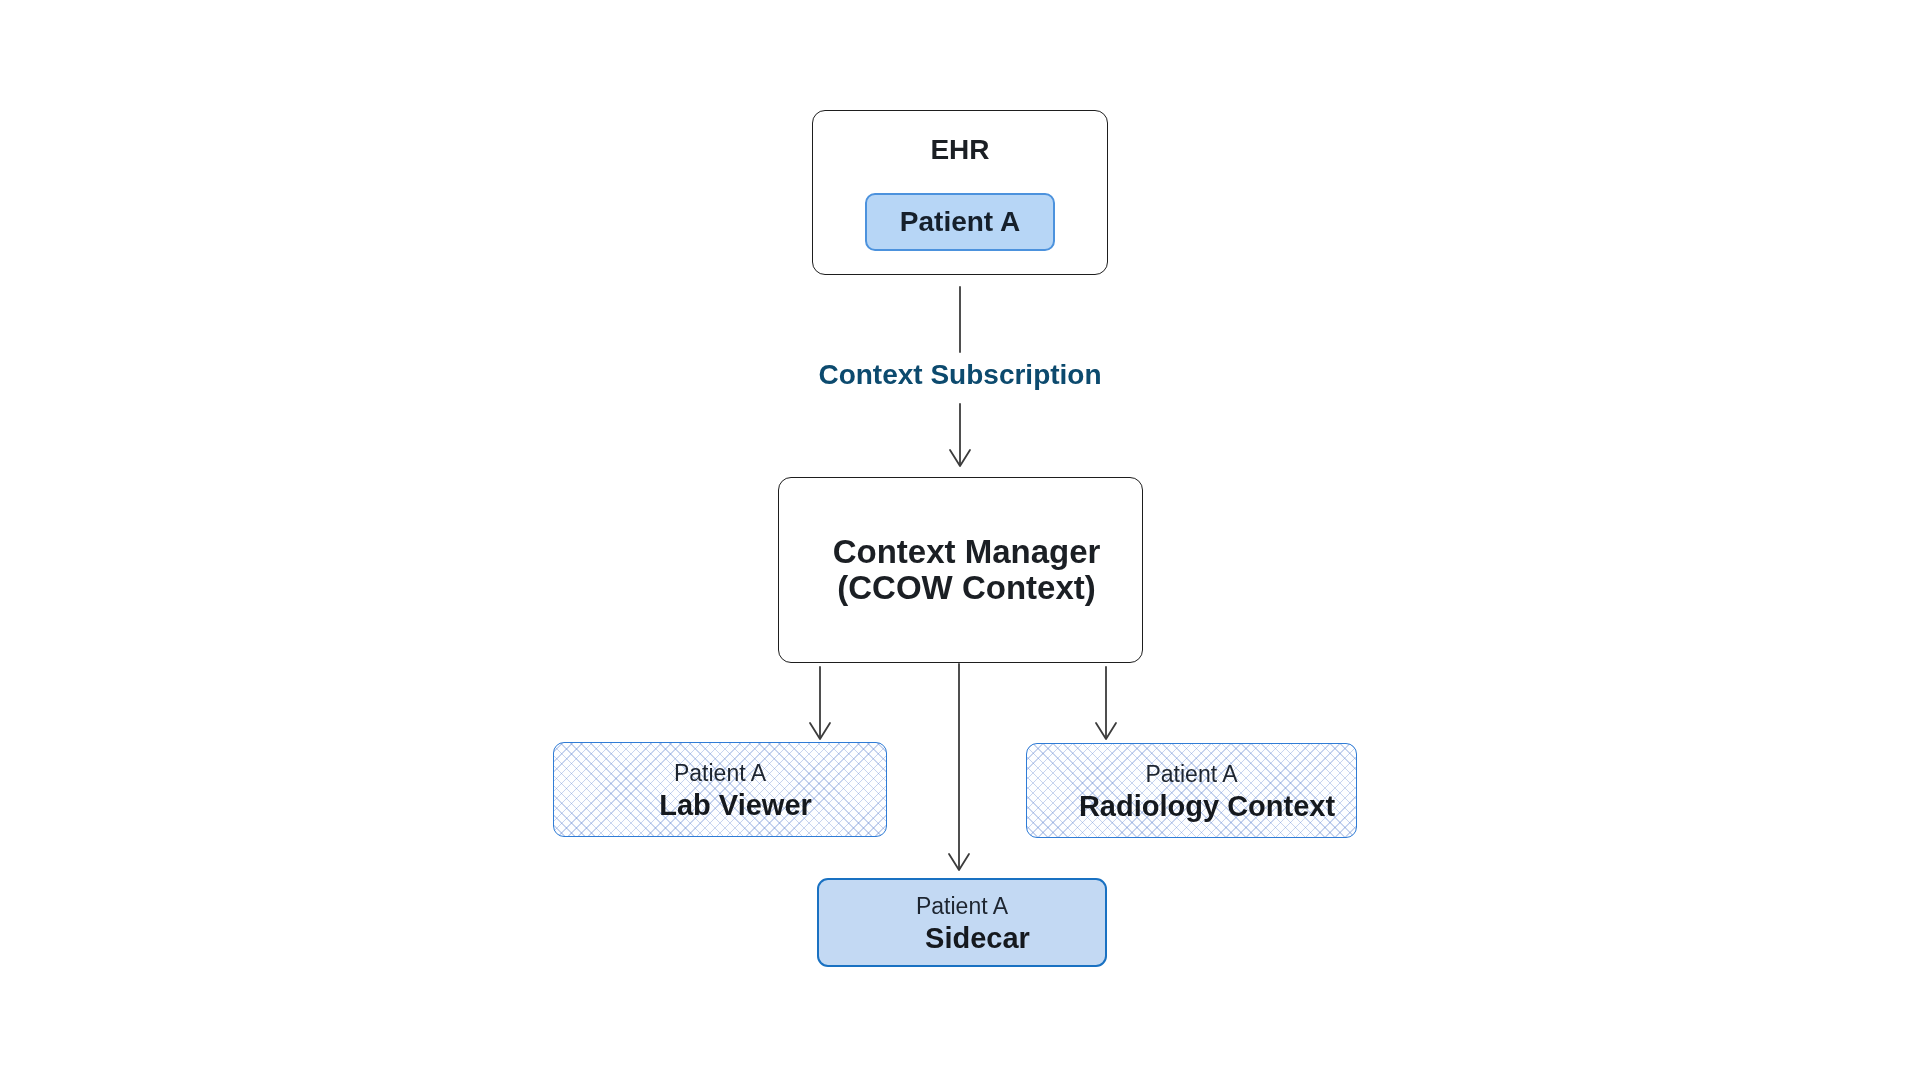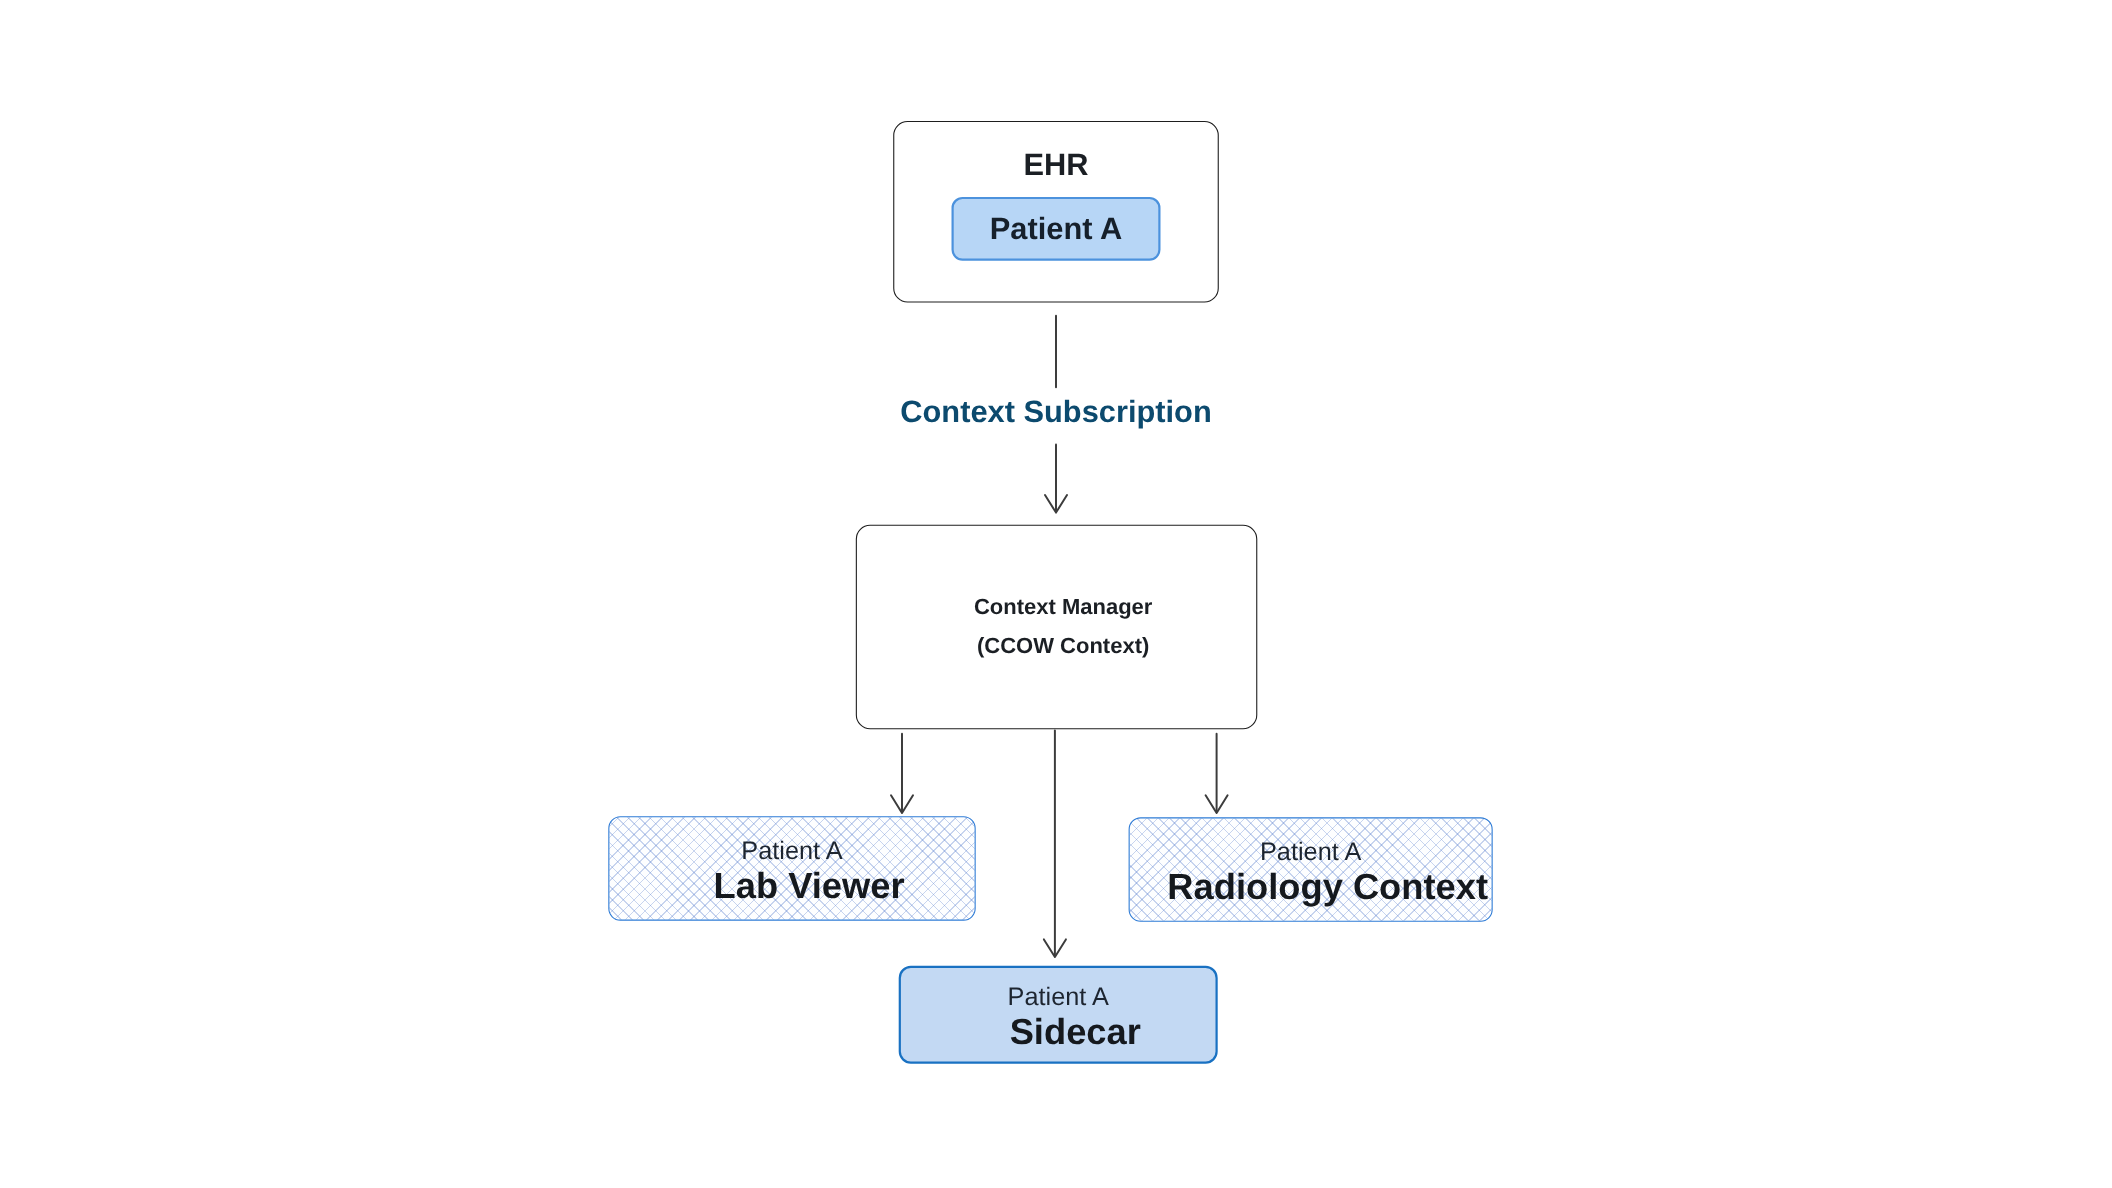--- a/index.html
+++ b/index.html
@@ -28,20 +28,21 @@
   .node-dark {
     background: #ffffff;
     border: 1.7px solid #1e1e1e;
     border-radius: 13px;
   }
   
   #ehr-node {
     left: 812px; top: 110px; width: 296px; height: 165px;
     justify-content: flex-start;
     padding-top: 22px;
+    gap: 14px;
   }
   .ehr-title {
     font-size: 28px;
     font-weight: 700;
     color: #1b1f24;
     line-height: 34px;
     margin-bottom: 12px;
   }
   .patient-badge {
     box-sizing: border-box;
@@ -65,21 +66,21 @@
     font-size: 28px;
     font-weight: 700;
     color: #0c4a6e;
     line-height: 34px;
   }
   
   #context-manager-node {
     left: 778px; top: 477px; width: 365px; height: 186px;
   }
   .cm-line {
-    font-size: 20px;
+    font-size: 33px;
     font-weight: 600;
     color: #1b1f24;
     line-height: 36px;
     margin-left: 12px;
   }
   
   .node-hatch {
     background-color: #fdfeff;
     background-image:
       repeating-linear-gradient(45deg,  rgba(86,124,204,0.32) 0px, rgba(86,124,204,0.32) 1px, transparent 1px, transparent 7px),
@@ -96,21 +97,21 @@
     border: 2px solid #1971c2;
     border-radius: 11px;
   }
   .patient-line {
     font-size: 23px;
     font-weight: 500;
     color: #1d2530;
     line-height: 31px;
   }
   .app-line {
-    font-size: 33px;
+    font-size: 29px;
     font-weight: 700;
     color: #15191e;
     line-height: 32px;
     margin-left: 31px;
   }
   #edges-svg {
     position: absolute;
     left: 0; top: 0;
     width: 1920px; height: 1080px;
     pointer-events: none;

